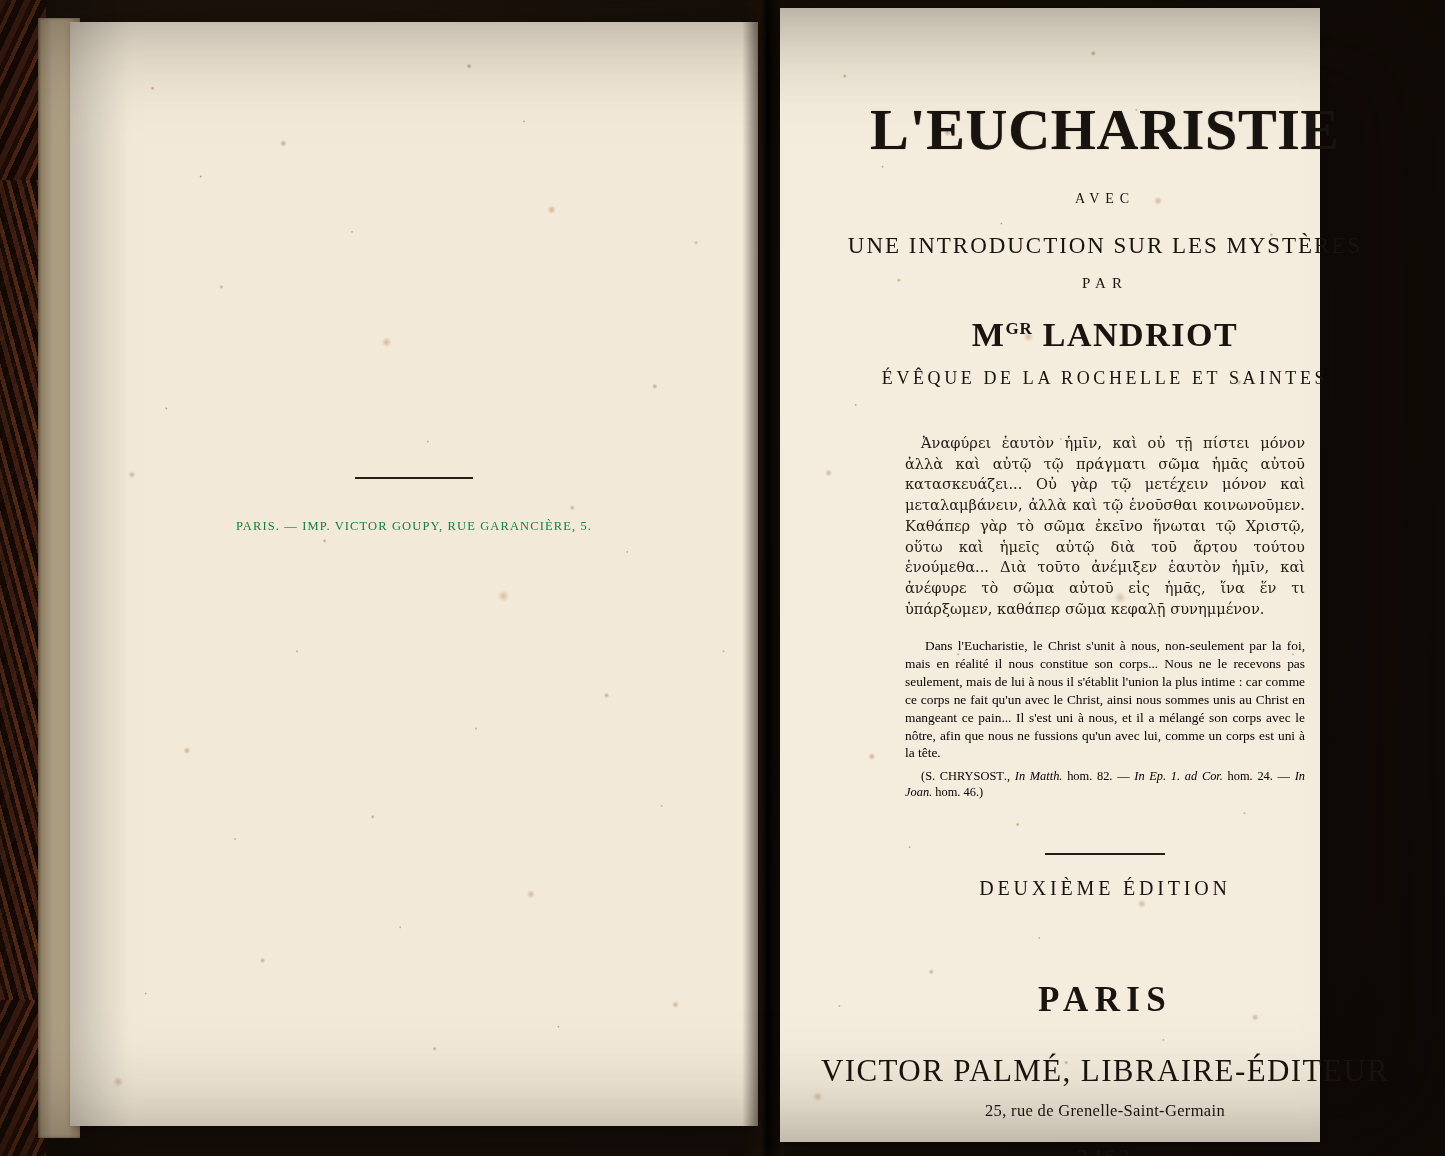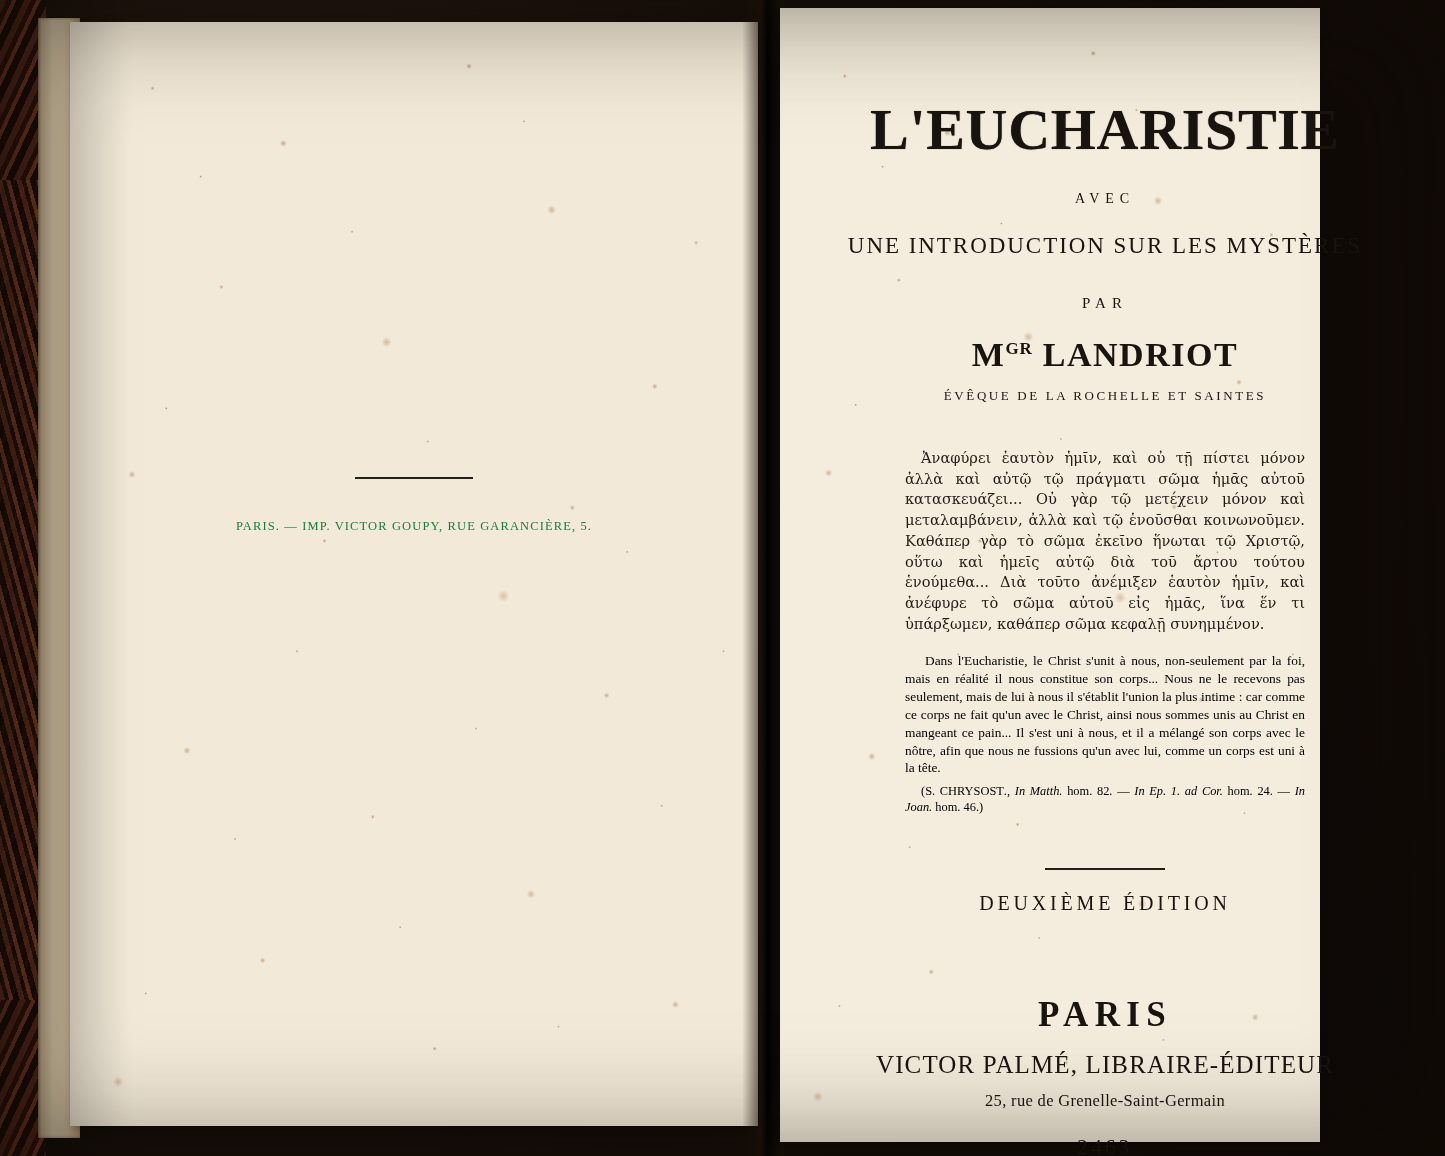--- a/index.html
+++ b/index.html
@@ -112,26 +112,26 @@
     font-size:58px;letter-spacing:.012em;font-weight:bold;
     font-family:"Liberation Serif", serif;
     text-shadow:0 0 1px rgba(20,14,10,.6);
   }
   .tp .avec{
     margin-top:28px;font-size:14px;letter-spacing:.42em;
   }
   .tp .subtitle{
     margin-top:26px;font-size:23px;letter-spacing:.085em;
   }
-  .tp .par{margin-top:36px;font-size:15px;letter-spacing:.4em;text-align:center;}
+  .tp .par{margin-top:16px;font-size:15px;letter-spacing:.4em;text-align:center;}
   .tp .author{
     margin-top:24px;font-size:34px;letter-spacing:.045em;font-weight:bold;
   }
   .tp .author sup{font-size:17px;letter-spacing:.05em;}
-  .tp .see{margin-top:14px;font-size:13px;letter-spacing:.2em;}
+  .tp .see{margin-top:14px;font-size:18px;letter-spacing:.2em;}
   
   .epi{
     margin:44px auto 12px;width:400px;text-align:justify;
   }
   .epi .gk{
     font-size:14.6px;line-height:1.42;color:#221c16;
     font-family:"DejaVu Serif", serif;
     text-align:justify;
   }
   .epi .gk .ind{display:inline-block;width:16px;}
@@ -149,21 +149,21 @@
   .rule-mid{
     width:120px;height:2px;background:#241e18;margin:52px auto 0;
   }
   .edition{
     margin-top:22px;font-size:20px;letter-spacing:.19em;
   }
   .paris{
     margin-top:80px;font-size:35px;letter-spacing:.18em;font-weight:bold;
   }
   .publisher{
-    margin-top:16px;font-size:25px;letter-spacing:.045em;
+    margin-top:33px;font-size:31px;letter-spacing:.045em;
   }
   .address{
     margin-top:12px;font-size:16.5px;letter-spacing:.02em;
   }
   .year{
     margin-top:24px;font-size:21px;letter-spacing:.16em;
   }
   
   .fade-l{position:absolute;left:0;top:0;width:130px;height:1156px;
     background:linear-gradient(90deg, rgba(0,0,0,.30), rgba(0,0,0,0));pointer-events:none;}

